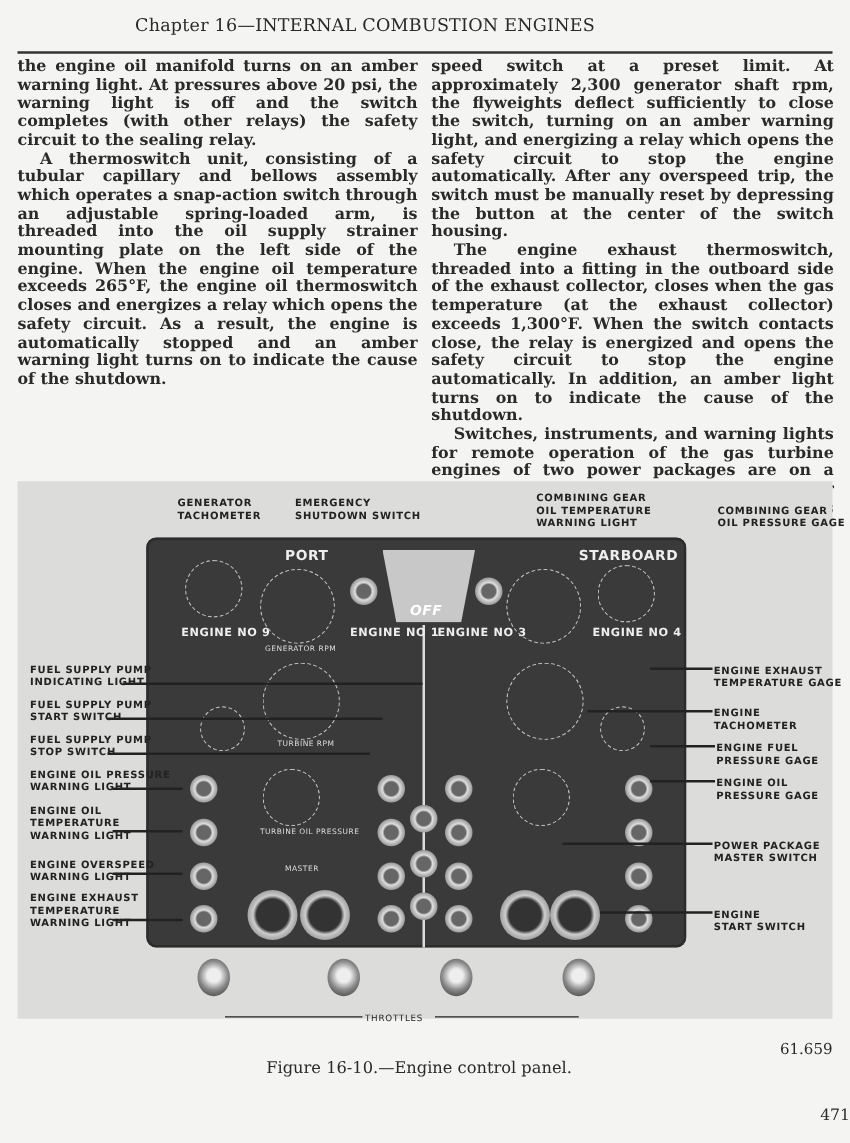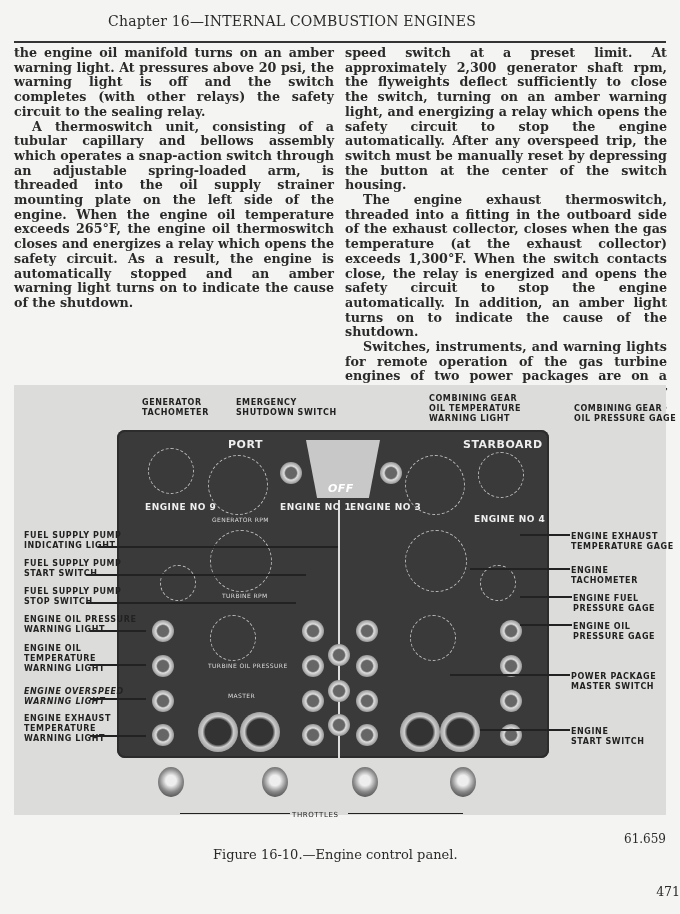--- a/index.html
+++ b/index.html
@@ -49,21 +49,21 @@
 <div class="fig"></div>
 <div class="panel"></div>
 <div class="vline" style="left:338px;top:500px;height:258px;"></div>
 <div class="shutbox"></div>
 <div class="plbl" style="left:328px;top:482px;color:#fff;font-style:italic;">OFF</div>
 <div class="plbl" style="left:228px;top:438px;">PORT</div>
 <div class="plbl" style="left:415px;top:438px;margin-left:48px;">STARBOARD</div>
 <div class="plbl" style="left:145px;top:502px;font-size:9px;">ENGINE NO 9</div>
 <div class="plbl" style="left:280px;top:502px;font-size:9px;">ENGINE NO 1</div>
 <div class="plbl" style="left:350px;top:502px;font-size:9px;">ENGINE NO 3</div>
-<div class="plbl" style="left:474px;top:514px;font-size:9px;">ENGINE NO 4</div>
+<div class="plbl" style="left:474px;top:502px;font-size:9px;">ENGINE NO 4</div>
 
 <div class="gauge" style="left:148px;top:448px;width:44px;height:44px;"></div>
 <div class="gauge" style="left:208px;top:455px;width:58px;height:58px;"></div>
 <div class="gauge" style="left:405px;top:455px;width:58px;height:58px;"></div>
 <div class="gauge" style="left:478px;top:452px;width:44px;height:44px;"></div>
 <div class="gauge" style="left:210px;top:530px;width:60px;height:60px;"></div>
 <div class="gauge" style="left:405px;top:530px;width:60px;height:60px;"></div>
 <div class="gauge" style="left:160px;top:565px;width:34px;height:34px;"></div>
 <div class="gauge" style="left:480px;top:565px;width:34px;height:34px;"></div>
 <div class="gauge" style="left:210px;top:615px;width:44px;height:44px;"></div>
@@ -120,21 +120,21 @@
 INDICATING LIGHT</div>
 <div class="lbl" style="left:24px;top:559px;">FUEL SUPPLY PUMP
 START SWITCH</div>
 <div class="lbl" style="left:24px;top:587px;">FUEL SUPPLY PUMP
 STOP SWITCH</div>
 <div class="lbl" style="left:24px;top:615px;">ENGINE OIL PRESSURE
 WARNING LIGHT</div>
 <div class="lbl" style="left:24px;top:644px;">ENGINE OIL
 TEMPERATURE
 WARNING LIGHT</div>
-<div class="lbl" style="left:24px;top:687px;font-style:italic;">ENGINE OVERSPEED
+<div class="lbl" style="left:24px;top:687px;">ENGINE OVERSPEED
 WARNING LIGHT</div>
 <div class="lbl" style="left:24px;top:714px;">ENGINE EXHAUST
 TEMPERATURE
 WARNING LIGHT</div>
 
 <div class="lbl" style="left:571px;top:532px;">ENGINE EXHAUST
 TEMPERATURE GAGE</div>
 <div class="lbl" style="left:571px;top:566px;">ENGINE
 TACHOMETER</div>
 <div class="lbl" style="left:573px;top:594px;">ENGINE FUEL

